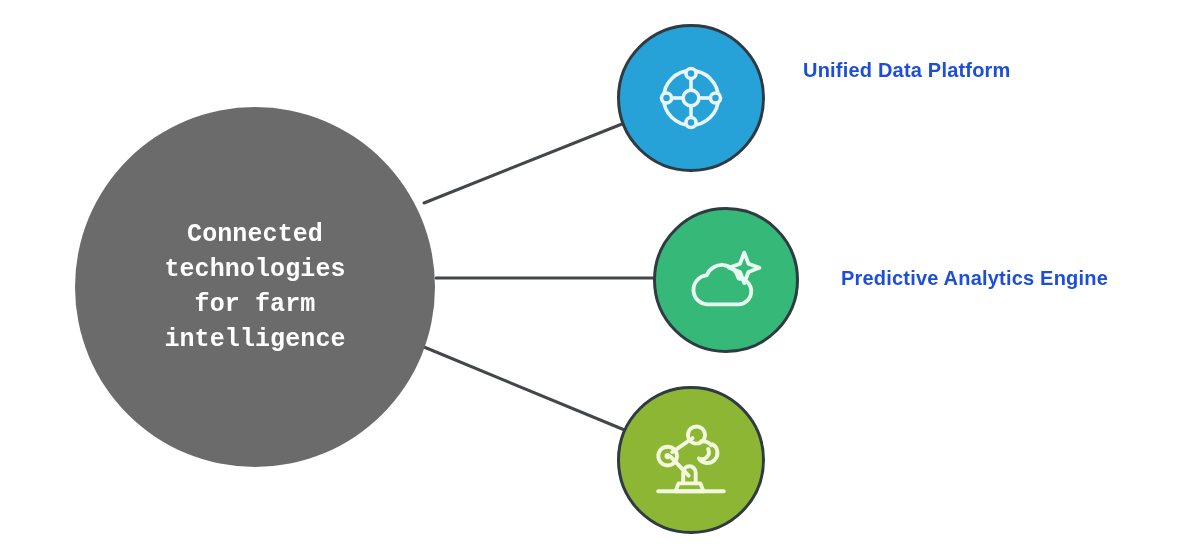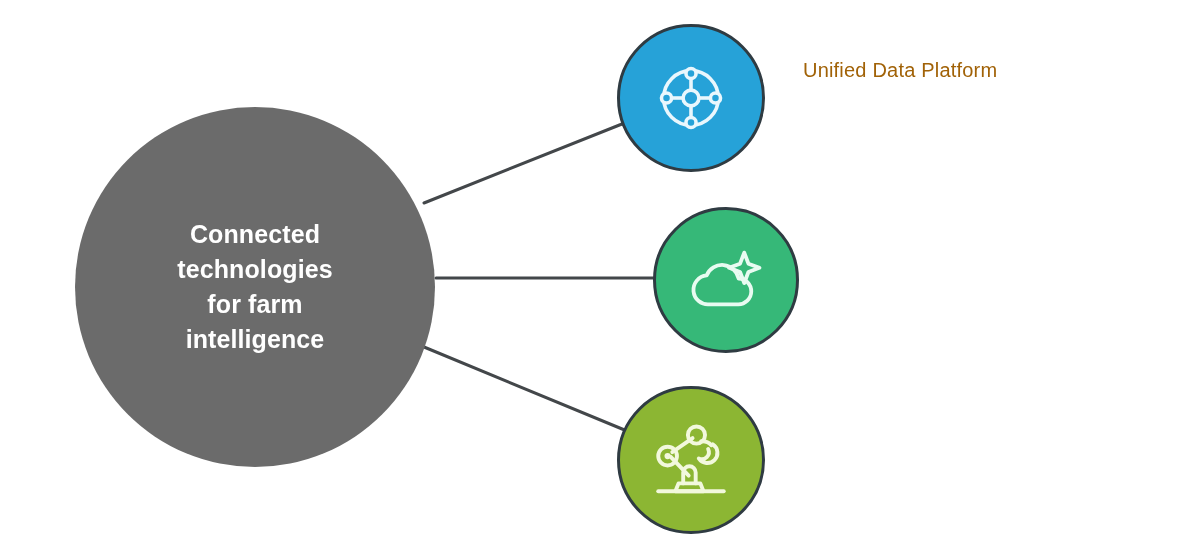--- a/index.html
+++ b/index.html
@@ -46,20 +46,21 @@
   }
   .hub-label {
     color: #ffffff;
     font-size: 25px;
     font-weight: bold;
     line-height: 35px;
     text-align: center;
     letter-spacing: 0.1px;
     white-space: pre-line;
     width: 230px;
+    font-family: Liberation Mono, monospace;
   }
 
   
   .node {
     position: absolute;
     border-radius: 50%;
     border: 3px solid #2f3b42;
     box-sizing: border-box;
     display: flex;
     align-items: center;
@@ -90,23 +91,23 @@
     width: 72px;
     height: 72px;
     display: block;
   }
   .node-green .node-icon { width: 76px; height: 76px; }
   .node-olive .node-icon { width: 78px; height: 78px; }
 
   
   .node-label {
     position: absolute;
-    color: #a16207;
+    color: #1d4ed8;
     font-size: 20px;
-    font-weight: normal;
+    font-weight: bold;
     letter-spacing: 0.2px;
     white-space: nowrap;
   }
   .label-blue  { left: 803px; top: 59px; }
   .label-green { left: 841px; top: 267px; }
   .label-olive { left: 786px; top: 464px; }
 </style>
 </head>
 <body>
 
@@ -140,20 +141,21 @@
     </svg>
   </div>
   <div class="node-label label-blue">Unified Data Platform</div>
 
   <div class="node node-green">
     <svg class="node-icon" viewBox="0 0 100 100" xmlns="http://www.w3.org/2000/svg" fill="none" stroke="#e8fbf1" stroke-width="5" stroke-linejoin="round" stroke-linecap="round">
       <path d="M28 82 H66 a17 17 0 0 0 0.5 -34 a22 22 0 0 0 -42 -4 a17 17 0 0 0 3.5 38 Z"></path>
       <path d="M74 14 L79.5 28.5 L94 34 L79.5 39.5 L74 54 L68.5 39.5 L54 34 L68.5 28.5 Z"></path>
     </svg>
   </div>
+  <div class="node-label label-green">Predictive Analytics Engine</div>
 
   <div class="node node-olive">
     <svg class="node-icon" viewBox="0 0 100 100" xmlns="http://www.w3.org/2000/svg" fill="none" stroke="#f2f8dd" stroke-width="5" stroke-linejoin="round" stroke-linecap="round">
       <line x1="8" y1="90" x2="92" y2="90"></line>
       <path d="M30 90 L34 80 H62 L66 90 Z"></path>
       <path d="M40 80 V66 a8 8 0 0 1 16 0 V80"></path>
       <line x1="24" y1="46" x2="47" y2="70"></line>
       <line x1="26" y1="40" x2="52" y2="22"></line>
       <line x1="62" y1="28" x2="52" y2="22" stroke-width="0"></line>
       <circle cx="20" cy="45" r="12"></circle>

